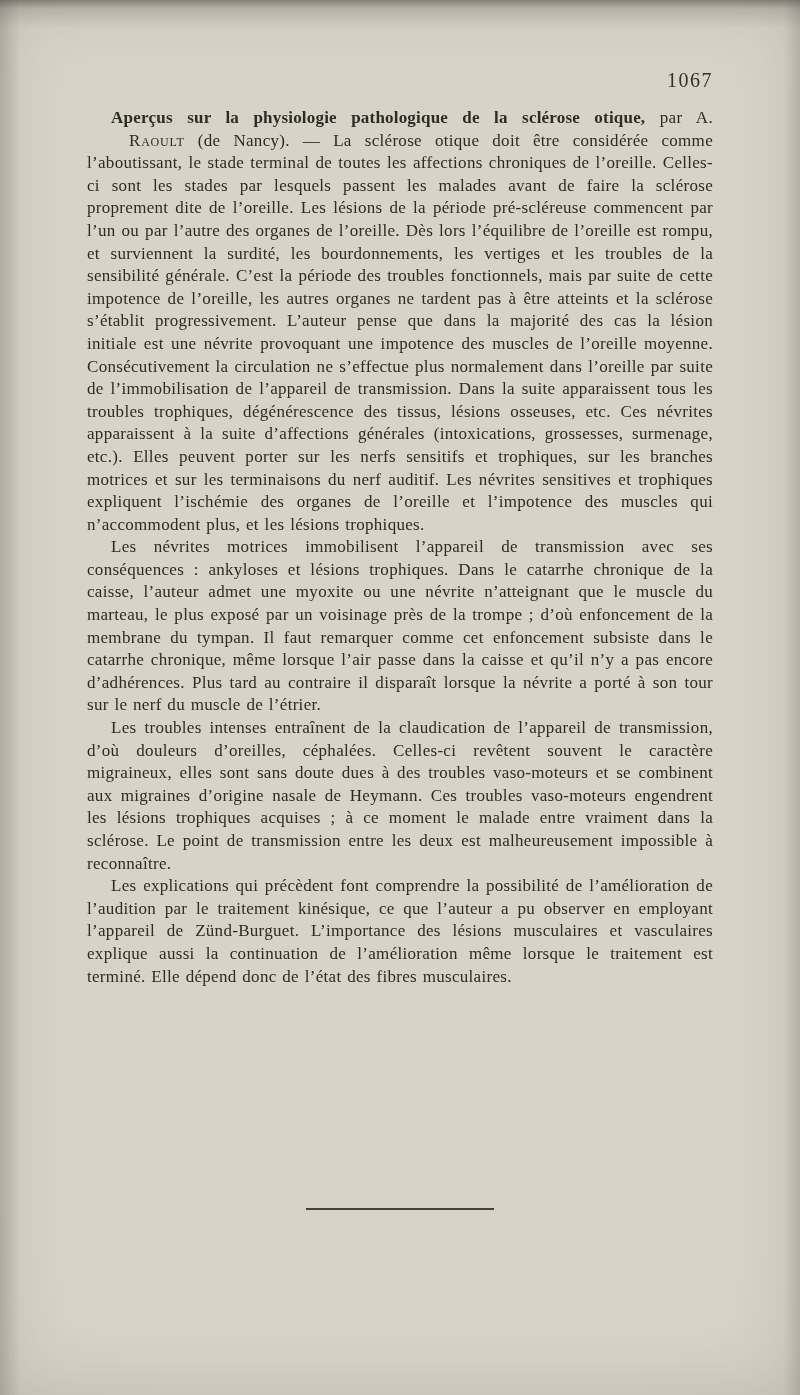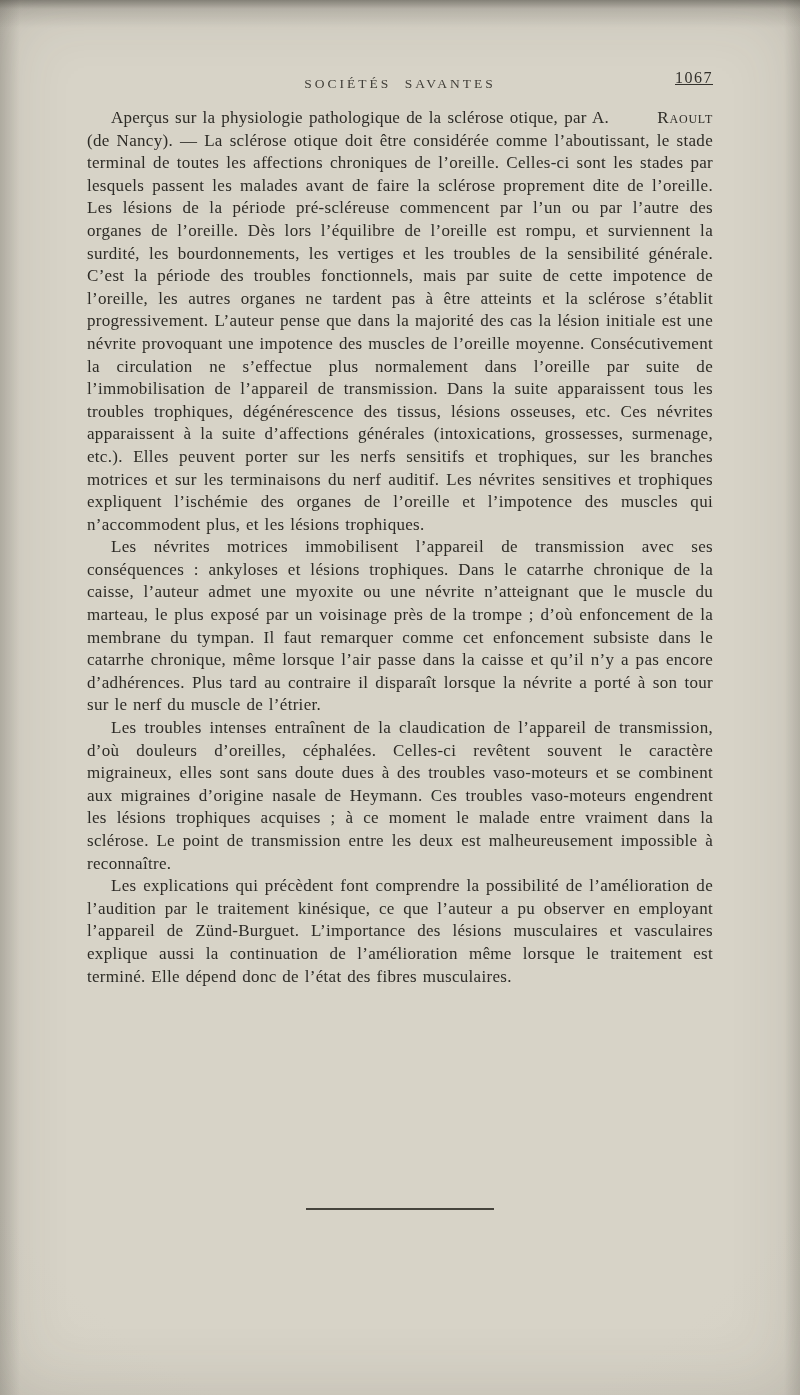--- a/index.html
+++ b/index.html
@@ -34,42 +34,41 @@
     text-align: center;
     font-size: 13.5px;
     letter-spacing: 3px;
     word-spacing: 7px;
     color: #403e38;
   }
   .page-number {
     position: absolute;
     right: 0;
     top: -7px;
-    font-size: 16px;
+    font-size: 20px;
     letter-spacing: 1.5px;
     color: #33312c;
-    text-decoration: underline;
   }
   .text-block {
     position: absolute;
     top: 107px;
     left: 87px;
     width: 626px;
   }
   .para {
     margin: 0;
     text-indent: 24px;
     text-align: justify;
     font-size: 17px;
     line-height: 22.6px;
     letter-spacing: 0.3px;
     word-spacing: 1.2px;
   }
   .article-title {
-    font-weight: 400;
+    font-weight: 700;
     letter-spacing: 0.2px;
   }
   .smallcaps {
     font-variant: small-caps;
     letter-spacing: 0.8px;
     margin-left: 42px;
   }
   .end-rule {
     position: absolute;
     top: 1208px;
@@ -79,21 +78,20 @@
     height: 2px;
     background: #45433c;
   }
 </style>
 </head>
 <body>
 
 <div class="page">
 
   <header class="running-head">
-    <span class="running-title">SOCIÉTÉS SAVANTES</span>
     <span class="page-number">1067</span>
   </header>
 
   <main class="text-block">
     <p class="para"><b class="article-title">Aperçus sur la physiologie pathologique de la sclérose otique,</b>
       <span class="byline"><span>par A. </span><span class="smallcaps">Raoult</span><span> (de Nancy). — </span></span><span class="lead-text">La sclérose otique doit être considérée comme l’aboutissant, le stade terminal de toutes les affections chroniques de l’oreille. Celles-ci sont les stades par lesquels passent les malades avant de faire la sclérose proprement dite de l’oreille. Les lésions de la période pré-scléreuse commencent par l’un ou par l’autre des organes de l’oreille. Dès lors l’équilibre de l’oreille est rompu, et surviennent la surdité, les bourdonnements, les vertiges et les troubles de la sensibilité générale. C’est la période des troubles fonctionnels, mais par suite de cette impotence de l’oreille, les autres organes ne tardent pas à être atteints et la sclérose s’établit progressivement. L’auteur pense que dans la majorité des cas la lésion initiale est une névrite provoquant une impotence des muscles de l’oreille moyenne. Consécutivement la circulation ne s’effectue plus normalement dans l’oreille par suite de l’immobilisation de l’appareil de transmission. Dans la suite apparaissent tous les troubles trophiques, dégénérescence des tissus, lésions osseuses, etc. Ces névrites apparaissent à la suite d’affections générales (intoxications, grossesses, surmenage, etc.). Elles peuvent porter sur les nerfs sensitifs et trophiques, sur les branches motrices et sur les terminaisons du nerf auditif. Les névrites sensitives et trophiques expliquent l’ischémie des organes de l’oreille et l’impotence des muscles qui n’accommodent plus, et les lésions trophiques.</span></p>
 
     <p class="para">Les névrites motrices immobilisent l’appareil de transmission avec ses conséquences : ankyloses et lésions trophiques. Dans le catarrhe chronique de la caisse, l’auteur admet une myoxite ou une névrite n’atteignant que le muscle du marteau, le plus exposé par un voisinage près de la trompe ; d’où enfoncement de la membrane du tympan. Il faut remarquer comme cet enfoncement subsiste dans le catarrhe chronique, même lorsque l’air passe dans la caisse et qu’il n’y a pas encore d’adhérences. Plus tard au contraire il disparaît lorsque la névrite a porté à son tour sur le nerf du muscle de l’étrier.</p>
 
     <p class="para">Les troubles intenses entraînent de la claudication de l’appareil de transmission, d’où douleurs d’oreilles, céphalées. Celles-ci revêtent souvent le caractère migraineux, elles sont sans doute dues à des troubles vaso-moteurs et se combinent aux migraines d’origine nasale de Heymann. Ces troubles vaso-moteurs engendrent les lésions trophiques acquises ; à ce moment le malade entre vraiment dans la sclérose. Le point de transmission entre les deux est malheureusement impossible à reconnaître.</p>

